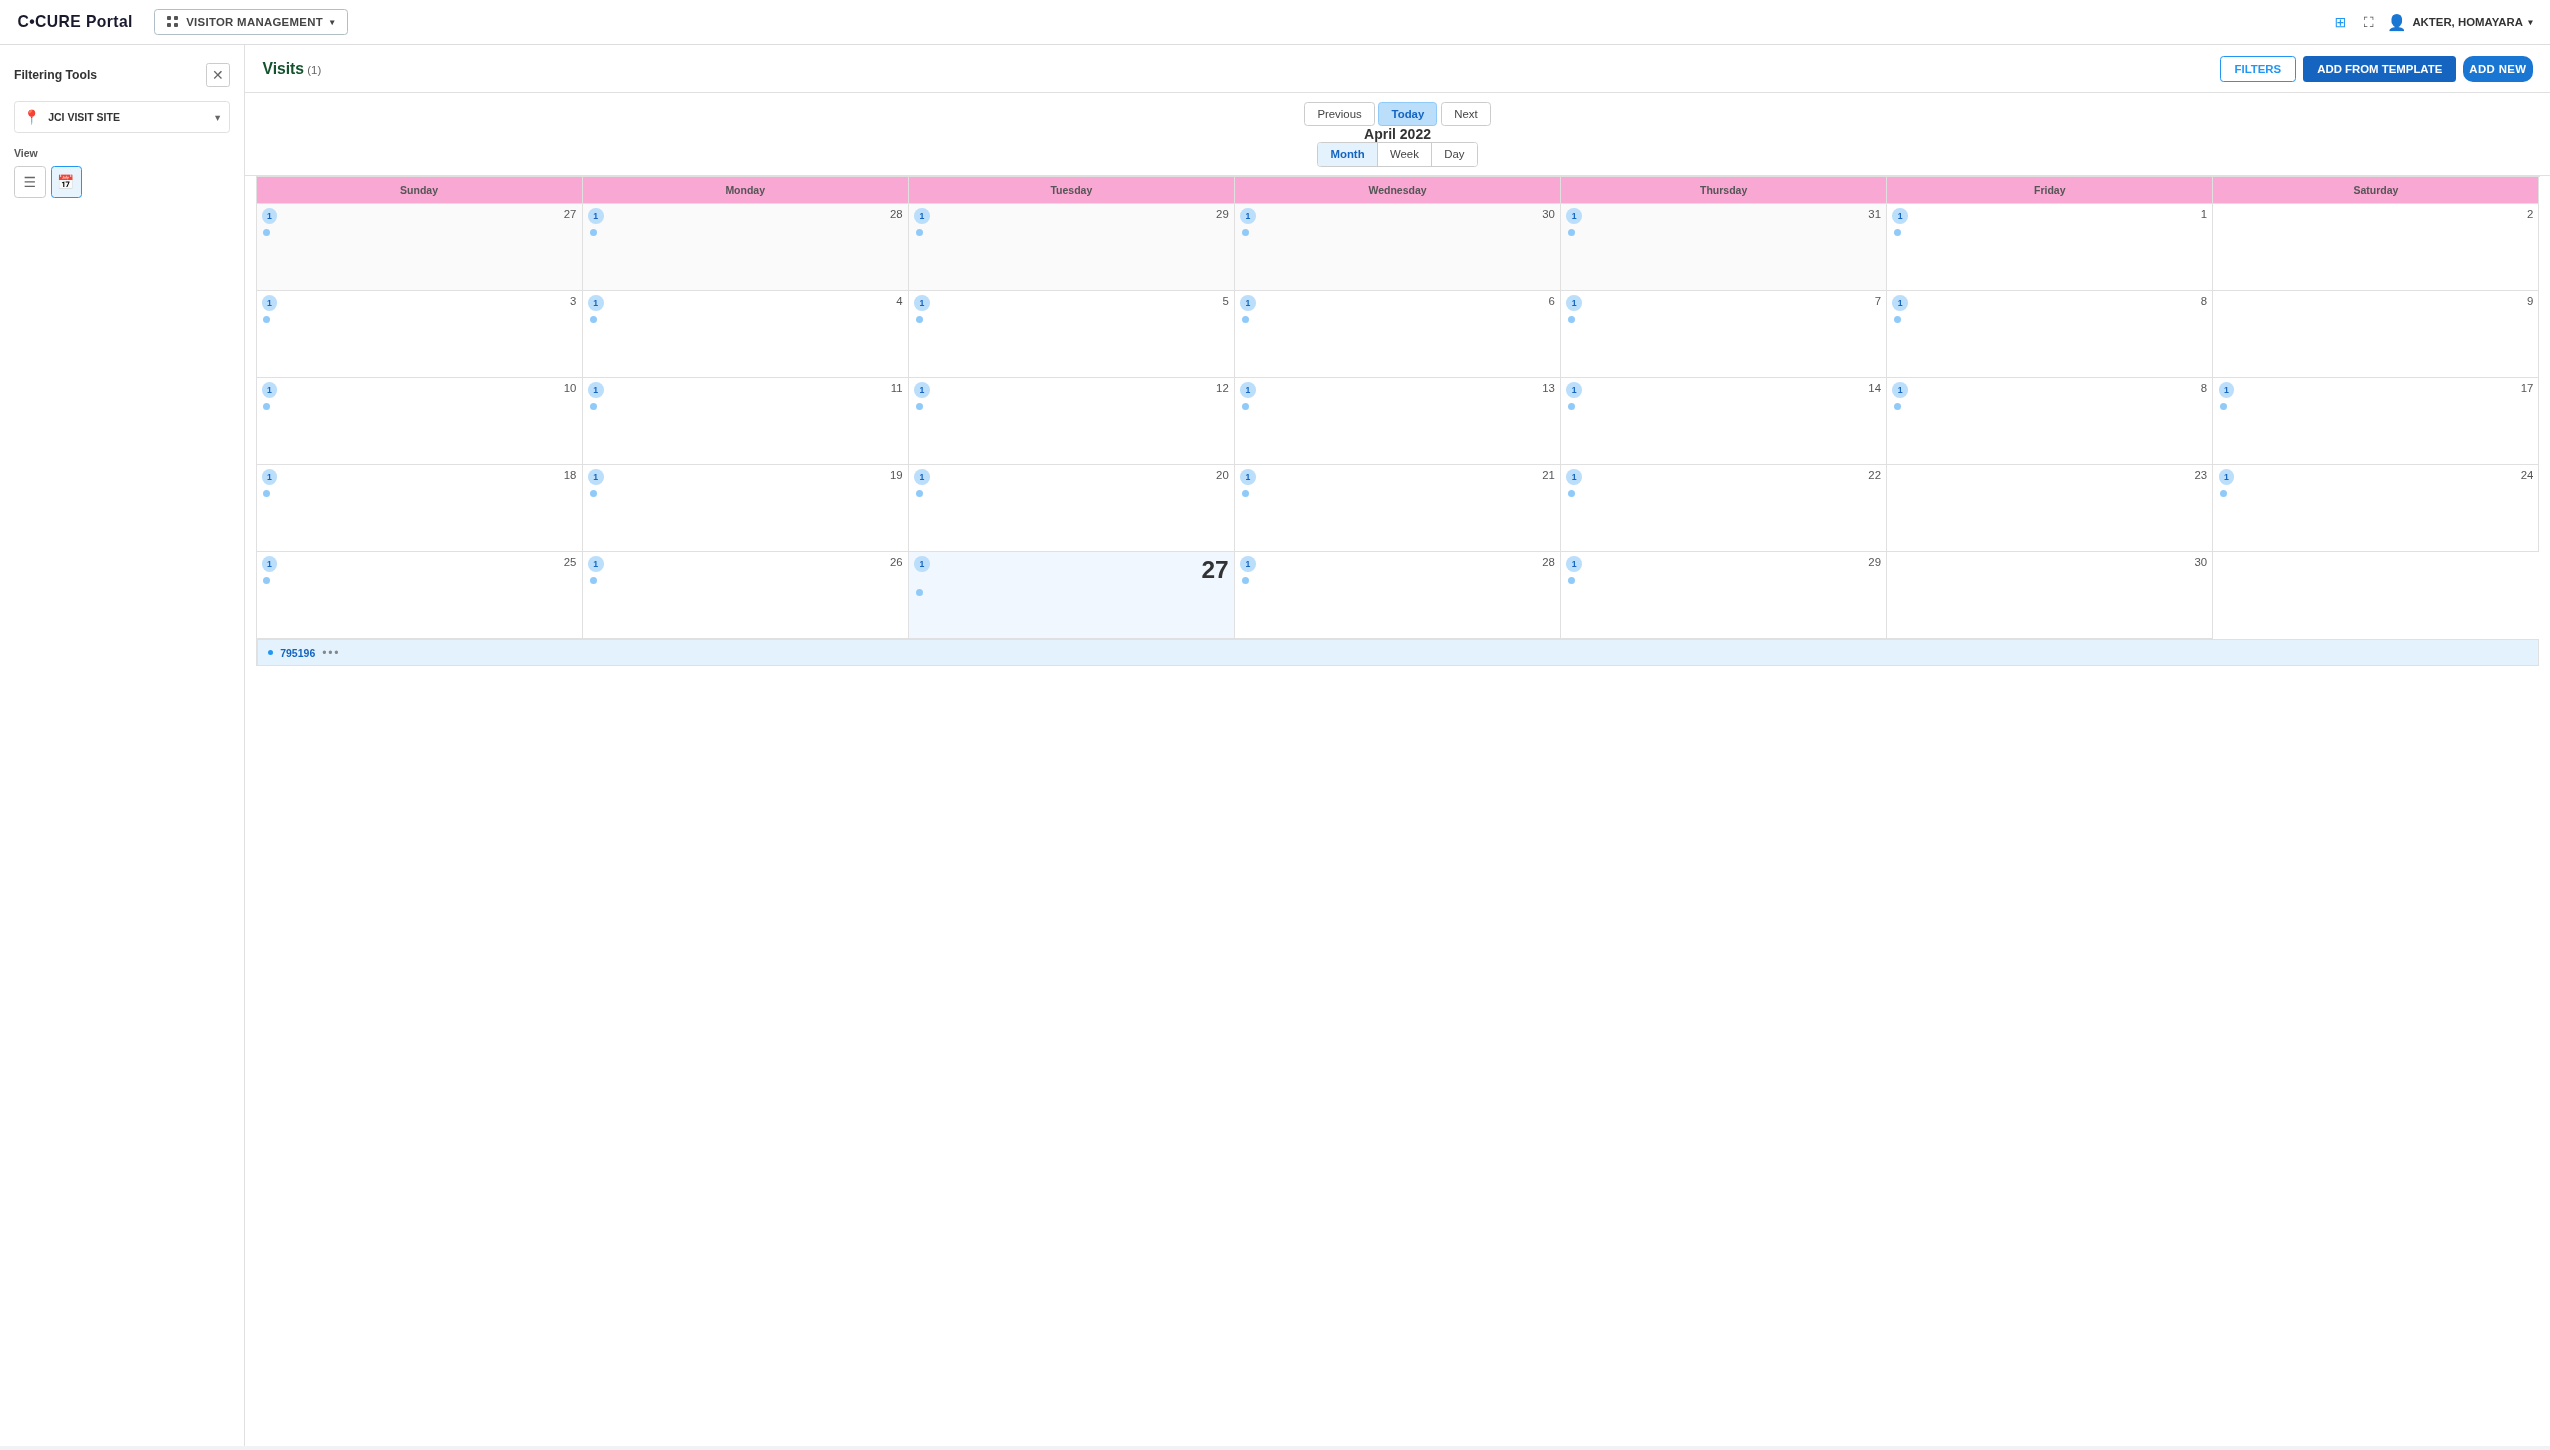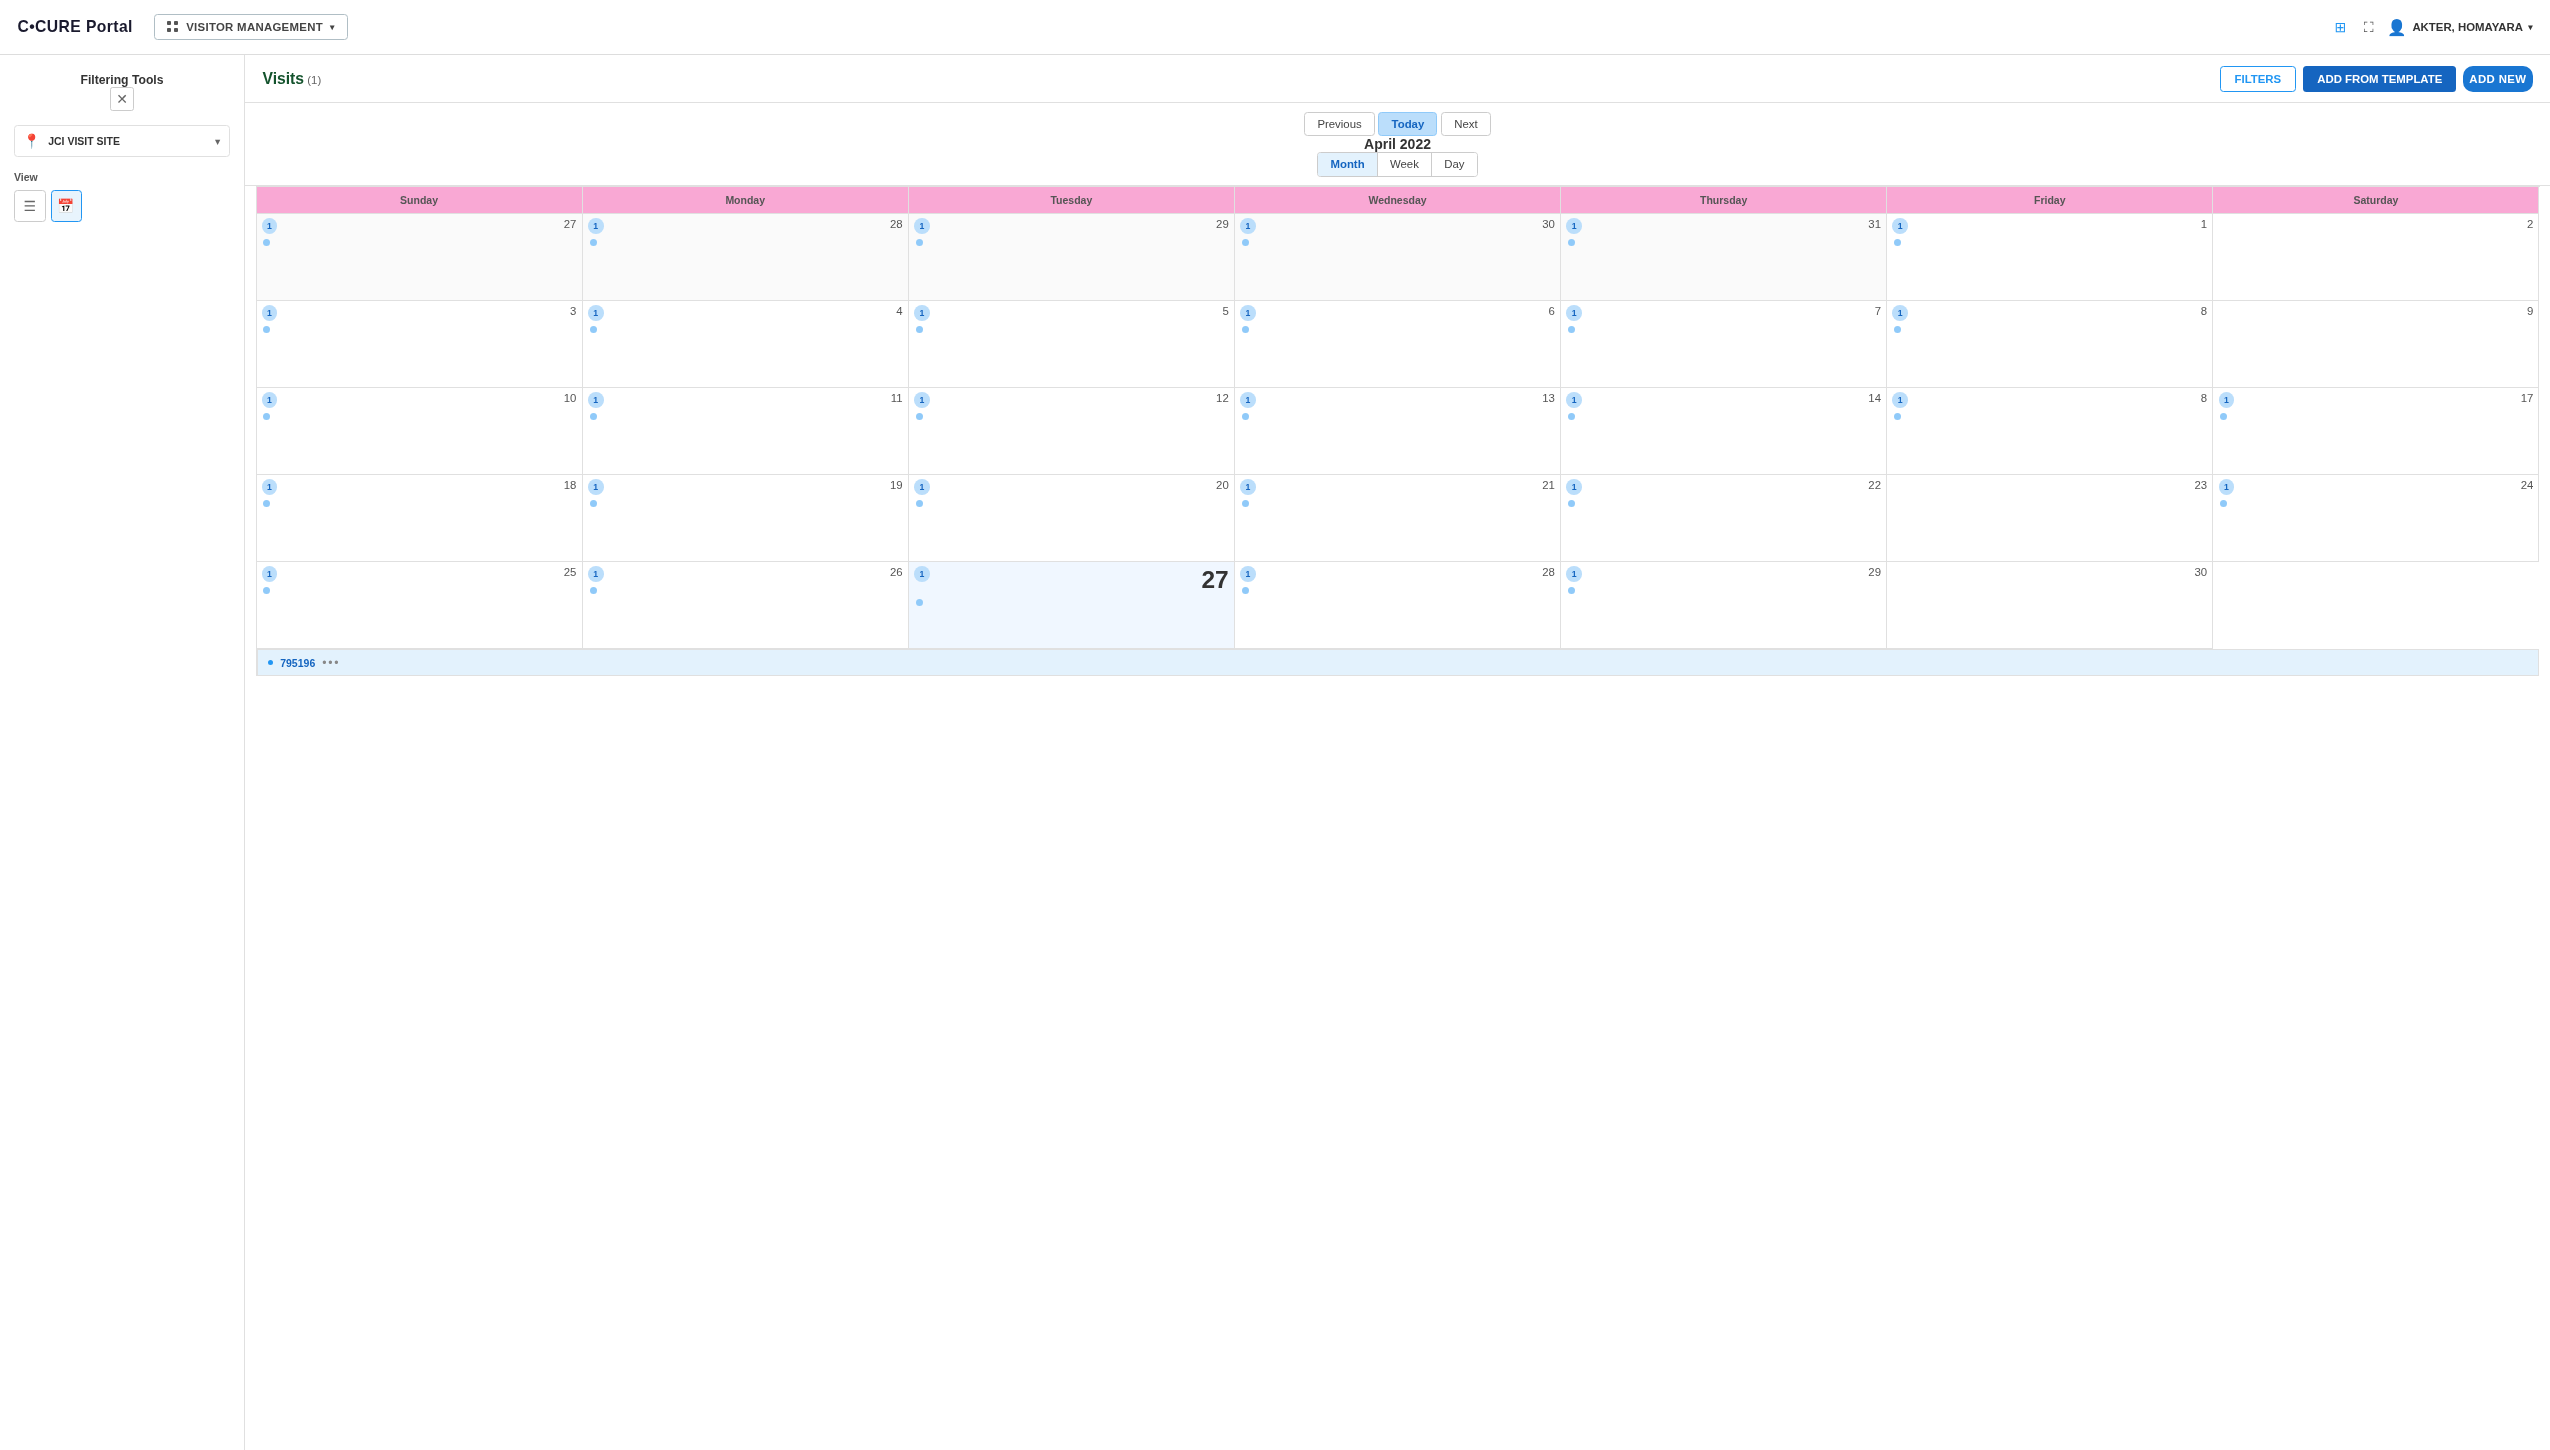--- a/index.html
+++ b/index.html
@@ -5,21 +5,21 @@
     * { box-sizing: border-box; margin: 0; padding: 0; }
     body { font-family: 'Segoe UI', Arial, sans-serif; background: #f0f2f5; font-size: 11.4px; color: #333; }
 
     
     .header {
       display: flex;
       align-items: center;
       background: #fff;
       border-bottom: 0.9px solid #ddd;
       padding: 0 17.5px;
-      height: 55px;
+      height: 45px;
       position: relative;
       z-index: 10;
     }
     .logo {
       font-size: 15.7px;
       font-weight: 700;
       color: #1a1a2e;
       margin-right: 21px;
       letter-spacing: 0.4px;
       white-space: nowrap;
@@ -79,21 +79,20 @@
       border-right: 0.9px solid #e0e0e0;
       padding: 17.5px 14px;
       display: flex;
       flex-direction: column;
       gap: 14px;
     }
     .sidebar-header {
       display: flex;
       align-items: center;
       justify-content: space-between;
-      flex-direction: column;
     }
     .sidebar-title {
       font-weight: 700;
       font-size: 12.2px;
       color: #333;
     }
     .close-btn {
       background: none;
       border: none;
       cursor: pointer;

